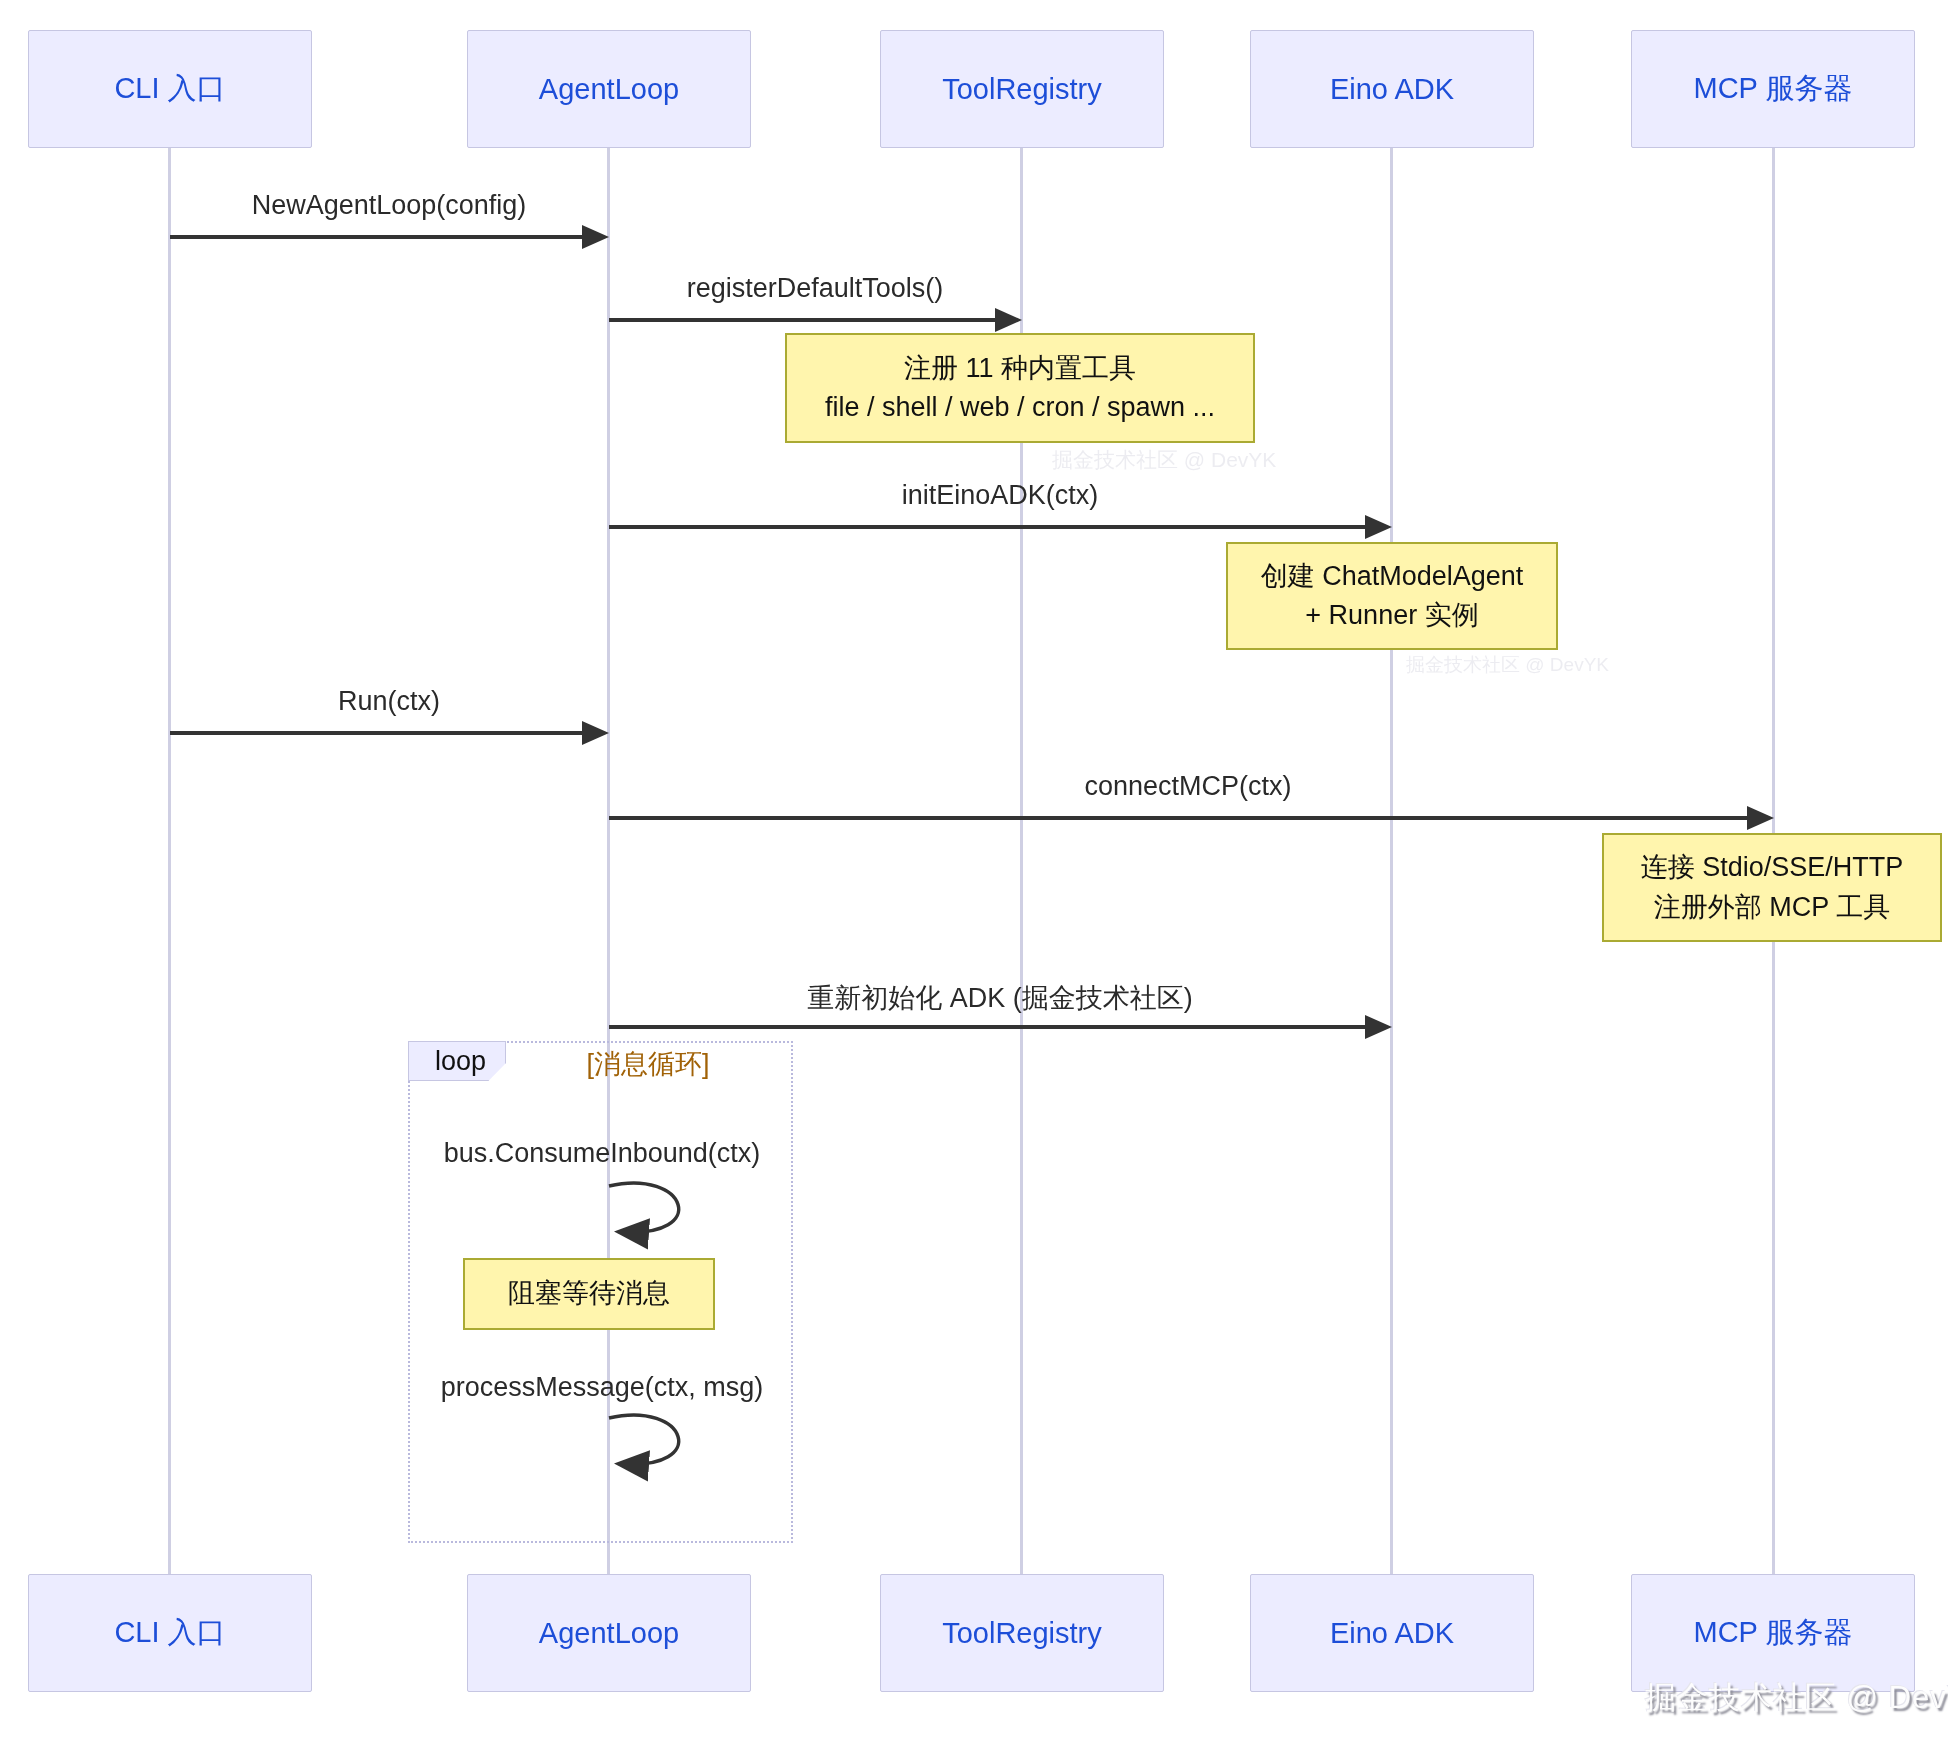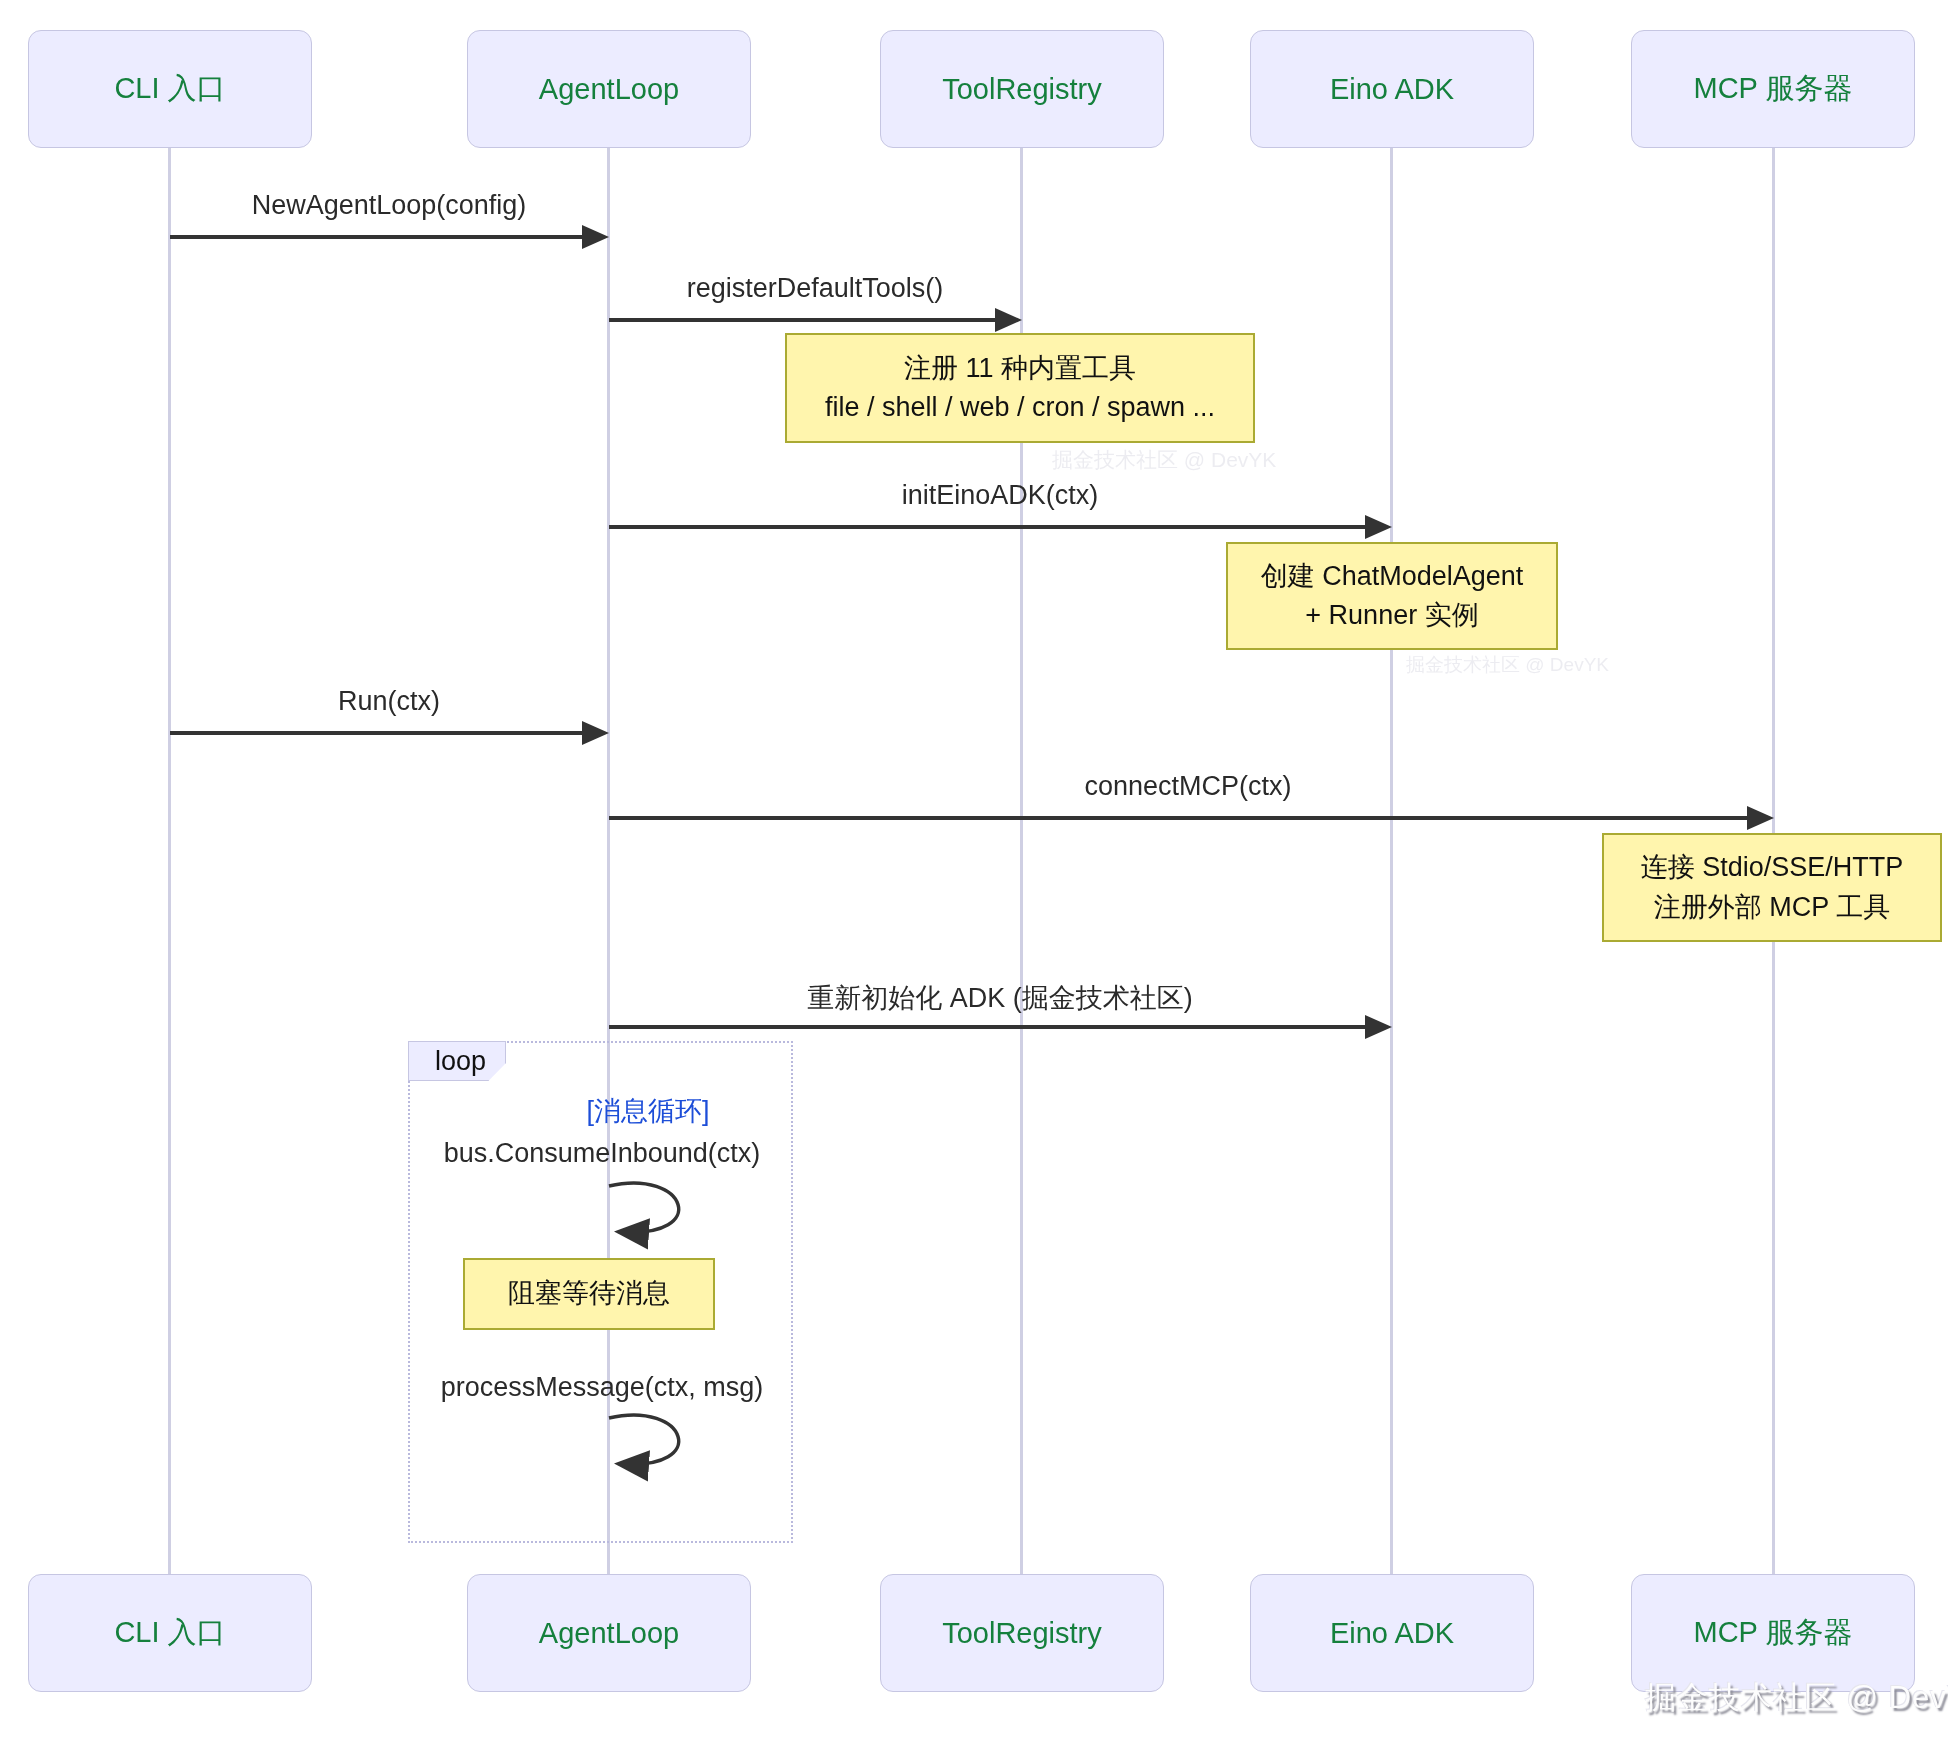--- a/index.html
+++ b/index.html
@@ -6,23 +6,23 @@
   body{
     width:1948px;height:1750px;position:relative;overflow:hidden;
     font-family:"Liberation Sans","DejaVu Sans",sans-serif;color:#222;
   }
   .diagram{position:absolute;inset:0;}
   
   .lifeline{position:absolute;width:3px;top:148px;height:1426px;background:#cfcfe3;}
   
   .actor{
     position:absolute;width:284px;height:118px;background:#ECECFF;
-    border:1.5px solid #c6c6e2;border-radius:13px;
+    border:1.5px solid #c6c6e2;border-radius:2px;
     display:flex;align-items:center;justify-content:center;
-    font-size:29px;color:#15803d;box-sizing:border-box;
+    font-size:29px;color:#1d4ed8;box-sizing:border-box;
   }
   
   .msg-label{
     position:absolute;transform:translateX(-50%);white-space:nowrap;
     font-size:27px;color:#2a2a2a;
   }
   .msg-line{position:absolute;height:4px;background:#333333;}
   .msg-head{
     position:absolute;width:0;height:0;
     border-top:12px solid transparent;border-bottom:12px solid transparent;
@@ -41,21 +41,21 @@
   }
   .loop-tab{
     position:absolute;left:408px;top:1041px;width:98px;height:40px;
     background:#ECECFF;border:1.5px solid #c6c6e2;box-sizing:border-box;
     clip-path:polygon(0 0,100% 0,100% 55%,82% 100%,0 100%);
     display:flex;align-items:center;justify-content:center;
     font-size:27px;color:#111;padding-left:7px;
   }
   .loop-cond{
     position:absolute;left:648px;top:1046px;transform:translateX(-50%);
-    font-size:27px;color:#1d4ed8;white-space:nowrap;margin-top:47px;
+    font-size:27px;color:#a16207;white-space:nowrap;
   }
   .self-label{
     position:absolute;transform:translateX(-50%);white-space:nowrap;
     font-size:27px;color:#2a2a2a;
   }
   .self-arc{position:absolute;overflow:visible;}
   
   .wm-main{
     position:absolute;left:1645px;top:1677px;font-size:31px;white-space:nowrap;
     color:#fdfdfd;text-shadow:2.5px 2.5px 2px #8d8d98,-1px -1px 0 #e6e6ee;

